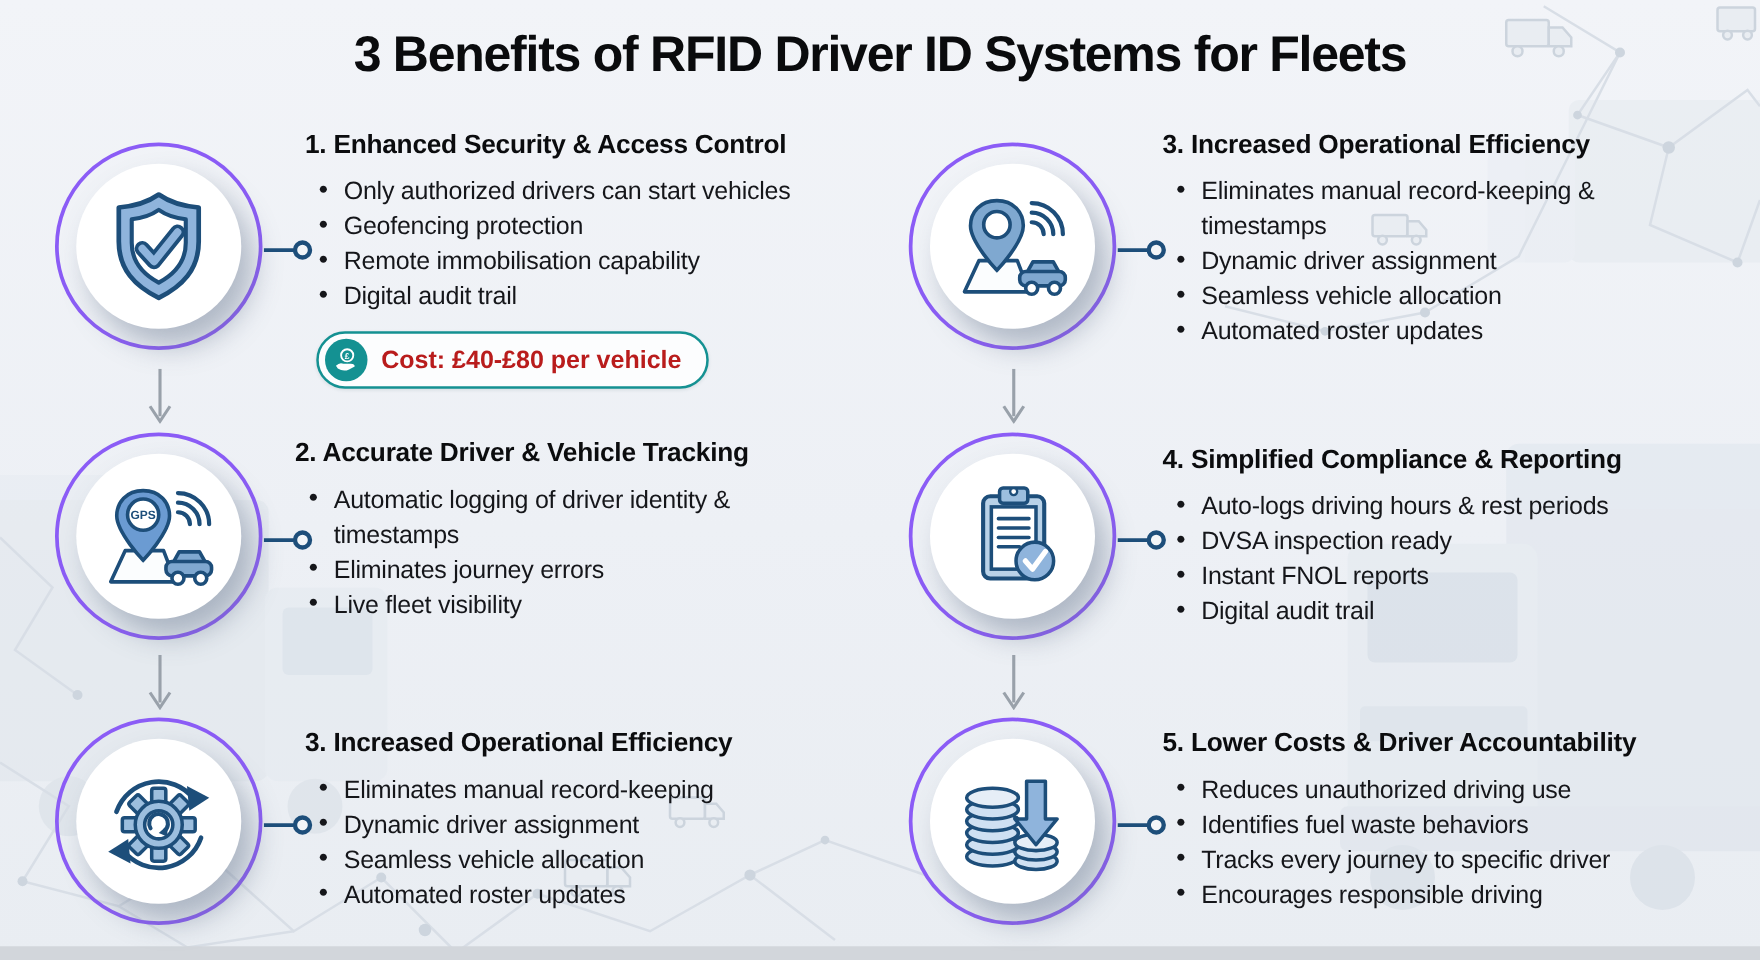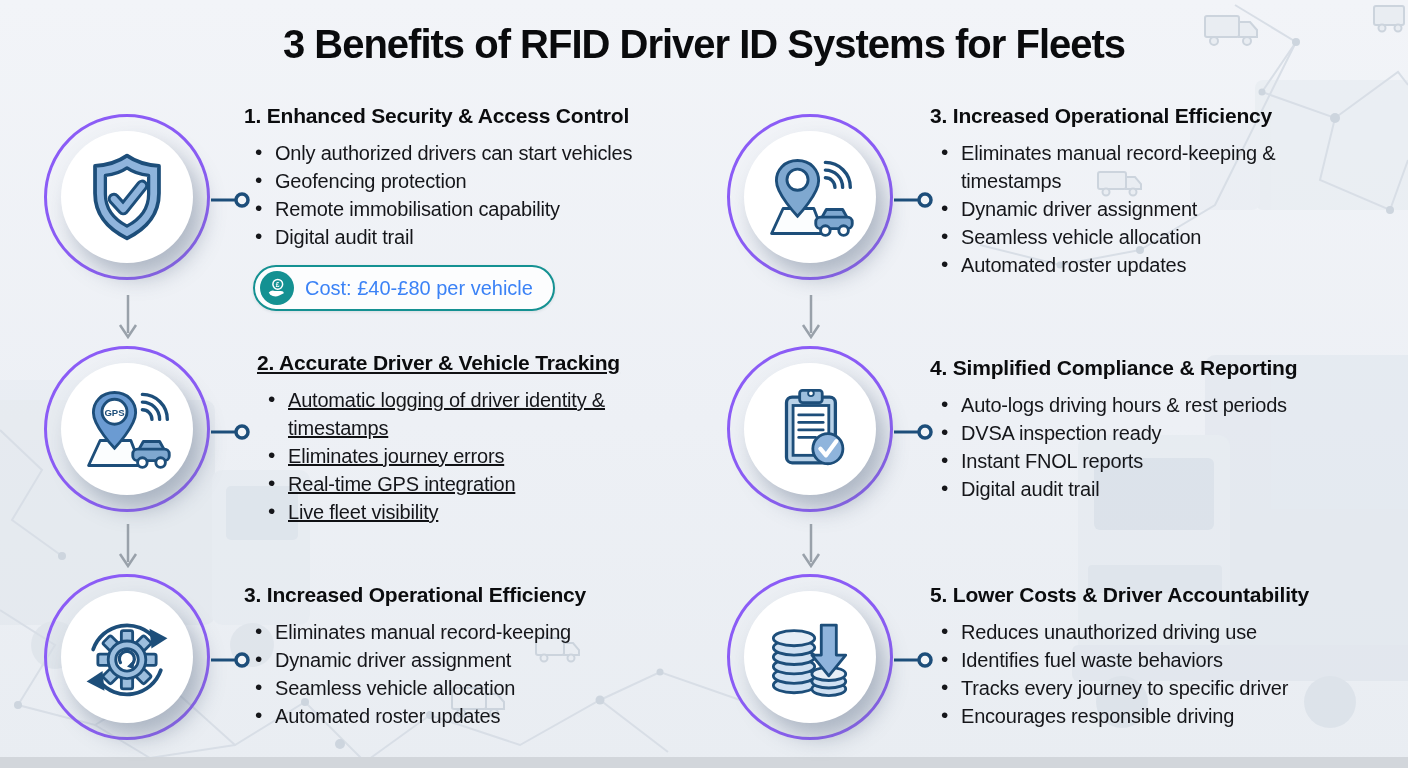--- a/index.html
+++ b/index.html
@@ -47,21 +47,21 @@
     font-size:21px; color:#15161a;
   }
 
   .cost-badge {
     display:inline-flex; align-items:center; gap:11px;
     margin-top:14px; margin-left:9px;
     padding:4px 20px 4px 5px;
     border:2px solid #149192; border-radius:26px;
     background:#fcfdfe; box-shadow:0 1px 3px rgba(40,70,80,0.12);
   }
-  .cost-badge .badge-label { font-size:20px; font-weight:400; color:#3b82f6; white-space:nowrap; }
+  .cost-badge .badge-label { font-size:20px; font-weight:700; color:#b91c1c; white-space:nowrap; }
   .badge-icon-wrap {
     width:34px; height:34px; border-radius:50%; background:#149192;
     display:flex; align-items:center; justify-content:center; flex:0 0 auto;
   }
 </style>
 </head>
 <body>
 
 <div class="canvas">
 
@@ -325,26 +325,25 @@
           <svg width="24" height="24" viewBox="0 0 32 32">
             <circle cx="17" cy="11" r="6.5" fill="none" stroke="#ffffff" stroke-width="2"></circle>
             <text x="17" y="15" font-size="9" font-weight="bold" fill="#ffffff" text-anchor="middle" font-family="Liberation Sans, sans-serif">£</text>
             <path d="M5 22 Q9 18 13 20 L21 20 Q25 20 25 23 L19 26 Q13 29 7 25 Z" fill="#ffffff"></path>
           </svg>
         </span>
         <span class="badge-label">Cost: £40-£80 per vehicle</span>
       </div>
     </div>
 
-    <div class="section-text" style="left:257px; top:351px; width:452px;text-decoration:underline;">
+    <div class="section-text" style="left:236px; top:351px; width:452px;">
       <div class="heading">2. Accurate Driver &amp; Vehicle Tracking</div>
       <ul class="bullets">
         <li>Automatic logging of driver identity &amp; timestamps</li>
         <li>Eliminates journey errors</li>
-        <li>Real-time GPS integration</li>
         <li>Live fleet visibility</li>
       </ul>
     </div>
 
     <div class="section-text" style="left:244px; top:583px; width:452px;">
       <div class="heading">3. Increased Operational Efficiency</div>
       <ul class="bullets">
         <li>Eliminates manual record-keeping</li>
         <li>Dynamic driver assignment</li>
         <li>Seamless vehicle allocation</li>

